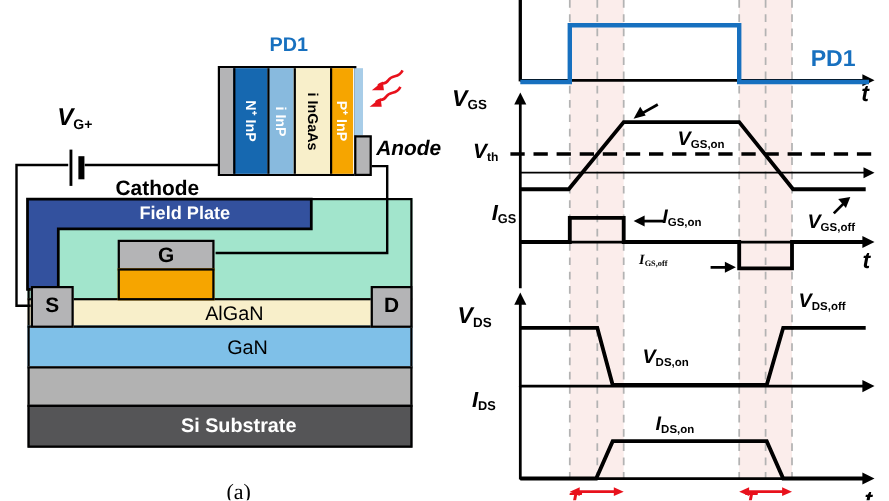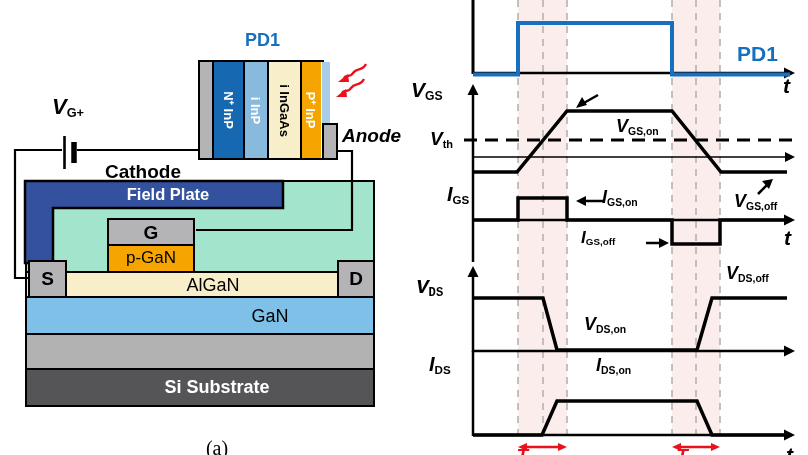--- a/index.html
+++ b/index.html
@@ -8,21 +8,21 @@
   .abs{position:absolute;}
   .layer{position:absolute;box-sizing:border-box;border:2px solid #000;}
   .lbl{position:absolute;white-space:nowrap;color:#000;line-height:1;}
   .bold{font-weight:700;}
   .white{color:#fff;}
   .blue{color:#1770bf;}
   .red{color:#e8111c;}
   .var{font-weight:700;font-style:italic;font-size:21px;}
   .var sub{font-style:normal;font-size:0.58em;vertical-align:-0.25em;letter-spacing:0;}
   .sm{font-size:18px;}
-  .xs{font-size:17px;}
+  .xs{font-size:13px;font-family:Liberation Serif, serif;}
   .ctr{text-align:center;}
   .slice{box-sizing:border-box;height:100%;position:relative;}
   .slice + .slice{border-left:2px solid #000;}
   .vlab{position:absolute;inset:0;display:flex;align-items:center;justify-content:center;}
   .vlab > span{transform:rotate(90deg);white-space:nowrap;font-weight:700;font-size:13px;}
   .serif{font-family:"Liberation Serif",serif;}
   svg{position:absolute;left:0;top:0;overflow:visible;}
 </style>
 </head>
 <body>
@@ -95,25 +95,24 @@
 
   <div class="abs" style="left:0;top:0;width:808px;height:455px;z-index:8;">
     <div class="lbl bold blue" style="left:245px;top:31px;font-size:18px;">PD1</div>
     <div class="lbl var" style="left:52px;top:96px;font-size:22px;">
       <span>V</span><sub>G+</sub>
     </div>
     <div class="lbl bold" style="left:105px;top:120px;font-size:19px;margin-top:42px;">Cathode</div>
     <div class="lbl bold" style="left:342px;top:126px;font-size:19px;font-style:italic;">Anode</div>
     <div class="lbl bold white ctr" style="left:25px;top:186px;width:286px;font-size:16.5px;">Field Plate</div>
     <div class="lbl bold ctr" style="left:107px;top:223px;width:88px;font-size:19px;">G</div>
-    <div class="lbl ctr" style="left:107px;top:249px;width:88px;font-size:17px;">p-GaN</div>
     <div class="lbl bold ctr" style="left:28px;top:269px;width:39px;font-size:19px;">S</div>
     <div class="lbl bold ctr" style="left:337px;top:269px;width:38px;font-size:19px;">D</div>
     <div class="lbl ctr" style="left:25px;top:276px;width:376px;font-size:18px;">AlGaN</div>
-    <div class="lbl ctr" style="left:25px;top:307px;width:400px;font-size:18px;padding-left:45px;">GaN</div>
+    <div class="lbl ctr" style="left:25px;top:307px;width:400px;font-size:18px;">GaN</div>
     <div class="lbl bold white ctr" style="left:25px;top:378px;width:384px;font-size:18px;">Si Substrate</div>
     <div class="lbl serif ctr" style="left:195px;top:438px;width:44px;font-size:20px;">(a)</div>
   </div>
 
   <svg width="404" height="455" viewBox="0 0 404 455" style="left:404px;top:0;z-index:2;">
 
     <rect x="114" y="0" width="49" height="435" fill="#fbedeb"></rect>
     <rect x="268" y="0" width="48" height="435" fill="#fbedeb"></rect>
 
     <g stroke="#b3b3b3" stroke-width="1.6" stroke-dasharray="7 6">
@@ -194,34 +193,34 @@
       <span>I</span><sub>GS</sub>
     </div>
     <div class="lbl var sm" style="left:602px;top:188px;">
       <span>I</span><sub>GS,on</sub>
     </div>
     <div class="lbl var xs" style="left:581px;top:229px;">
       <span>I</span><sub>GS,off</sub>
     </div>
     <div class="lbl var" style="left:784px;top:227px;">t</div>
 
-    <div class="lbl var" style="left:416px;top:277px;font-family:Liberation Mono, monospace;">
+    <div class="lbl var" style="left:416px;top:277px;">
       <span>V</span><sub>DS</sub>
     </div>
     <div class="lbl var sm" style="left:584px;top:315px;">
       <span>V</span><sub>DS,on</sub>
     </div>
     <div class="lbl var sm" style="left:726px;top:264px;">
       <span>V</span><sub>DS,off</sub>
     </div>
 
     <div class="lbl var" style="left:429px;top:354px;font-size:20px;">
       <span>I</span><sub>DS</sub>
     </div>
-    <div class="lbl var sm" style="left:596px;top:356px;text-align:right;">
+    <div class="lbl var sm" style="left:596px;top:376px;text-align:right;">
       <span>I</span><sub>DS,on</sub>
     </div>
     <div class="lbl var" style="left:786px;top:444px;">t</div>
 
     <div class="lbl var red ctr" style="left:498px;top:446px;width:62px;font-size:19px;">
       <span>T</span><sub>on</sub>
     </div>
     <div class="lbl var red ctr" style="left:654px;top:446px;width:70px;font-size:19px;">
       <span>T</span><sub>off</sub>
     </div>

